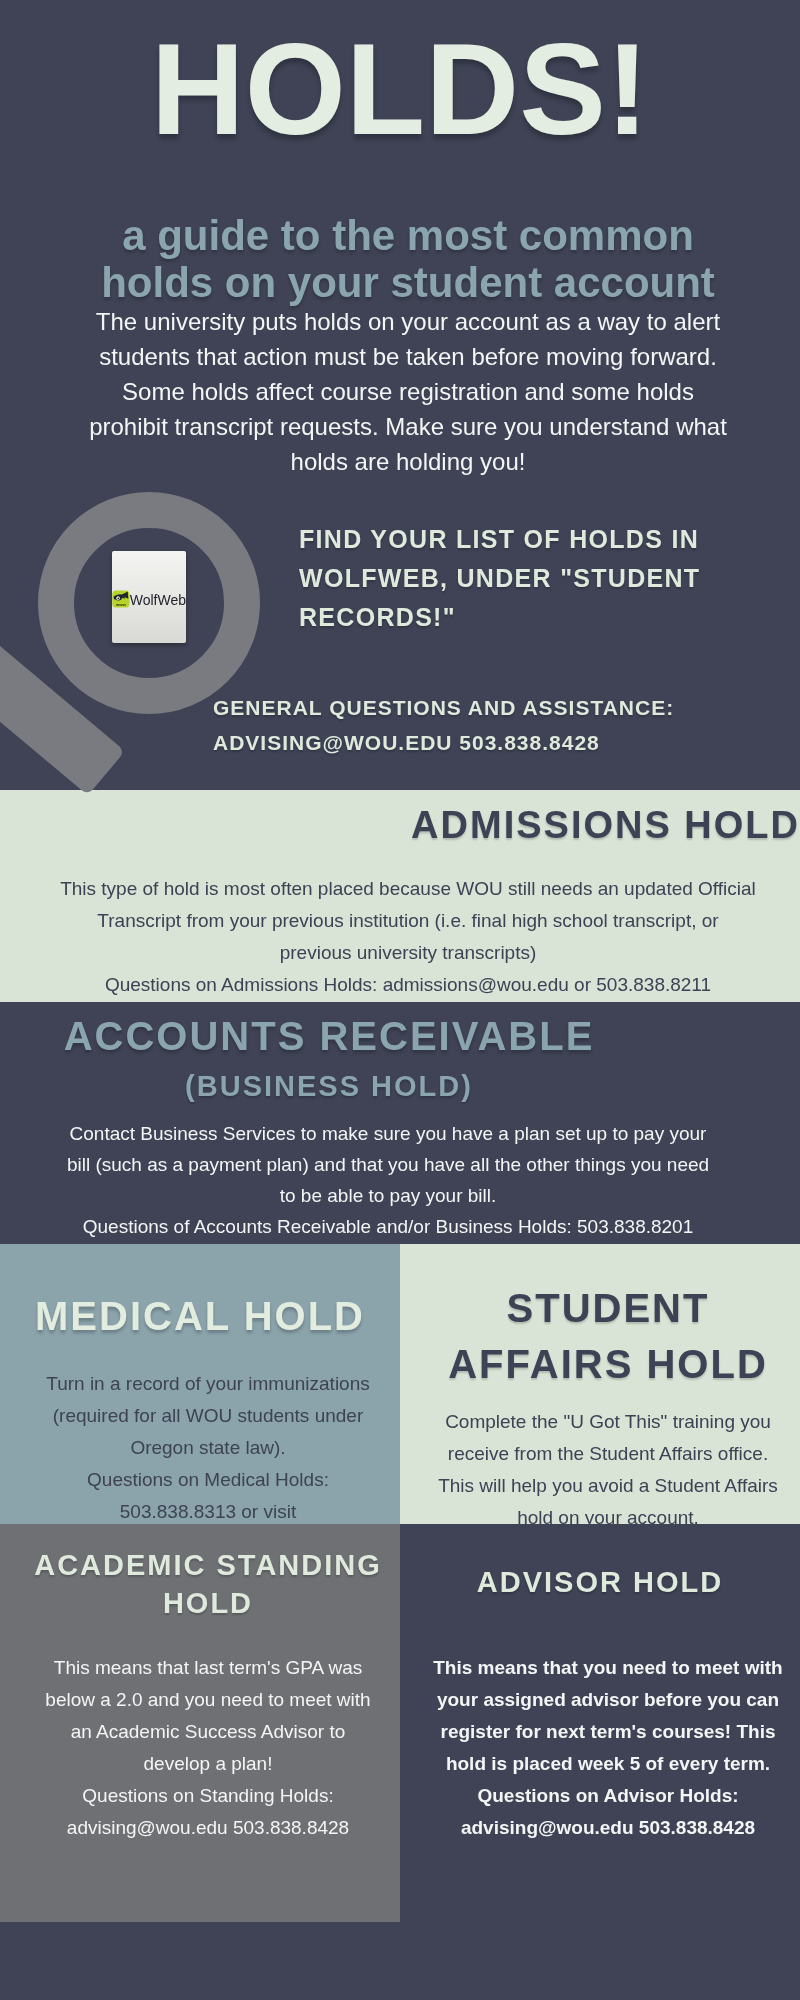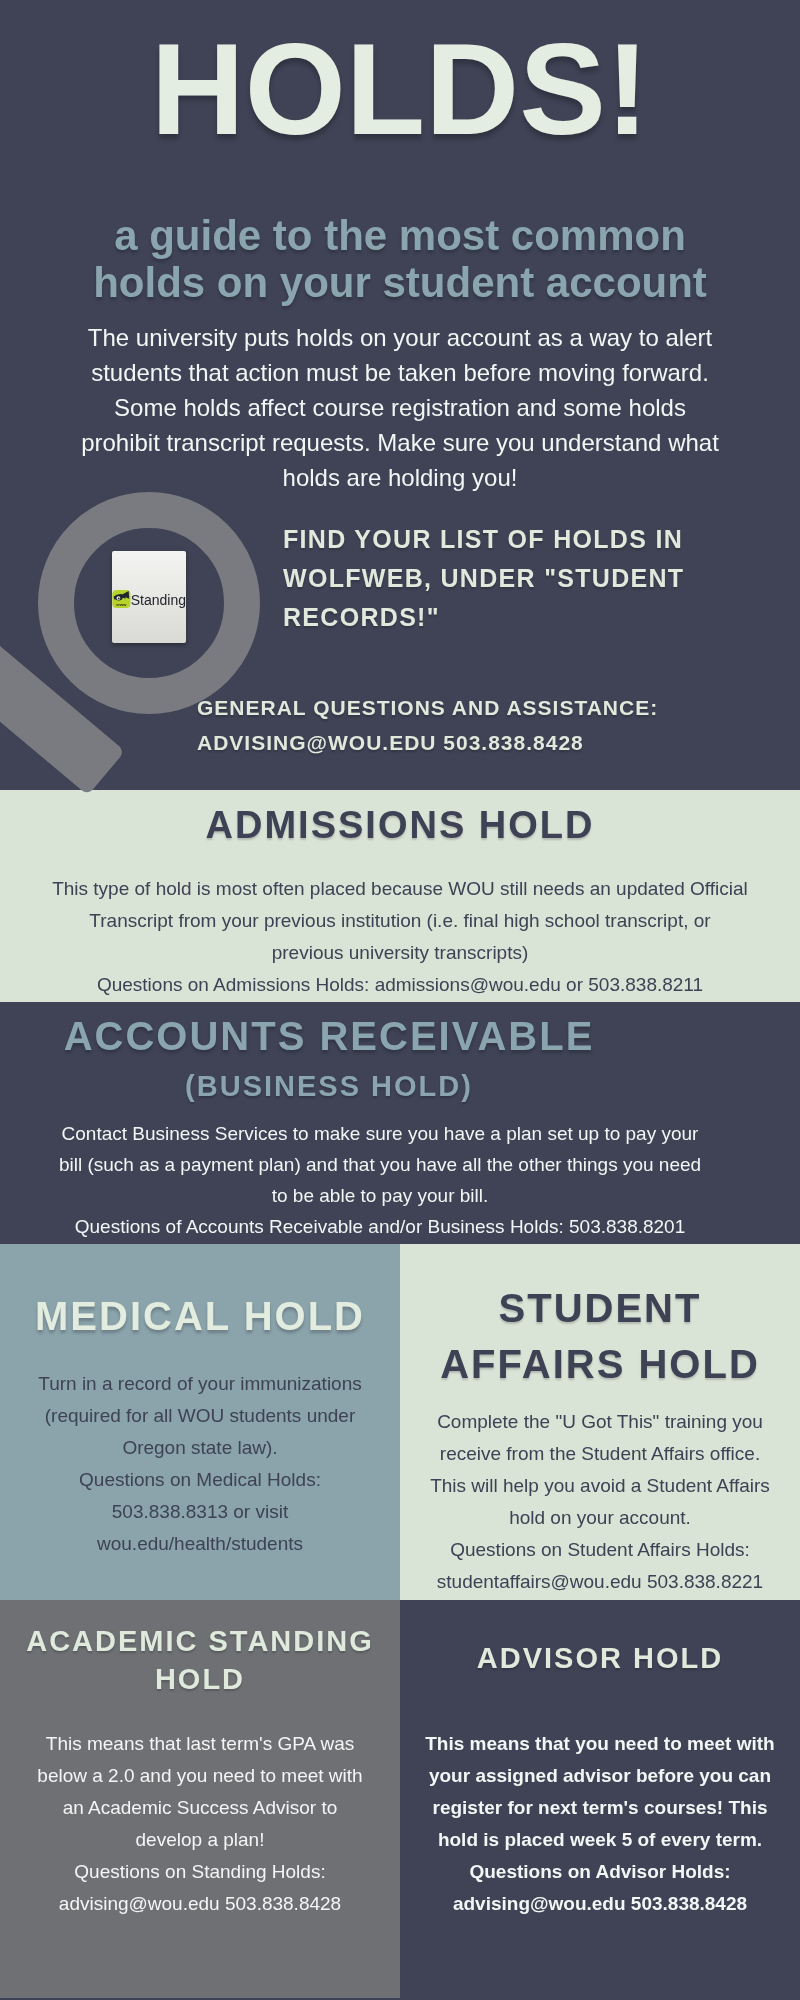--- a/index.html
+++ b/index.html
@@ -6,40 +6,40 @@
   * { box-sizing: border-box; }
   .poster {
     position: relative;
     width: 800px;
     height: 2000px;
     margin: 0 auto;
     background: #3f4355;
     font-family: "Liberation Sans", sans-serif;
     overflow: hidden;
   }
-  .pre { white-space: pre-line; }
+  .pre { white-space: pre-line; padding-left: 16px; }
 
   
   .hero { position: relative; width: 800px; height: 790px; background: #3f4355; }
   .hero-title {
     position: absolute; top: 18px; left: 0; width: 100%;
     margin: 0; text-align: center;
     font-size: 130px; font-weight: bold; line-height: 1.1;
     color: #e3ede1; letter-spacing: 0px;
     text-shadow: 0 5px 4px rgba(20,22,30,.35);
   }
   .hero-subtitle {
     position: absolute; top: 212px; left: 0; width: 100%;
     margin: 0; text-align: center;
     font-size: 42px; font-weight: bold; line-height: 47px;
     color: #8ba5ae;
     text-shadow: 0 3px 3px rgba(20,22,30,.3);
   }
   .hero-intro {
-    position: absolute; top: 320px; left: 0; width: 100%;
+    position: absolute; top: 304px; left: 0; width: 100%;
     margin: 0; text-align: center;
     font-size: 24px; line-height: 35px;
     color: #f3f6f5;
   }
   
   .mag-ring {
     position: absolute; left: 38px; top: 492px;
     width: 222px; height: 222px;
     border: 36px solid #797b80; border-radius: 50%;
   }
@@ -76,20 +76,21 @@
 
   
   .band-admissions {
     width: 800px; height: 212px; background: #d9e3d6;
     padding-top: 13px; text-align: center;
   }
   .band-admissions .band-title {
     margin: 0; font-size: 38px; font-weight: bold; line-height: 44px;
     letter-spacing: 2px; color: #3d4254;
     text-shadow: 0 2px 2px rgba(0,0,0,.18);
+    text-align: right;
   }
   .band-admissions .band-body {
     margin: 26px auto 0; width: 760px;
     font-size: 19px; line-height: 32px; color: #3d4254;
   }
   .band-accounts {
     width: 658px; height: 242px; background: #3f4355;
     padding-top: 10px; text-align: center;
   }
   .band-accounts .band-title {
@@ -103,21 +104,21 @@
     text-shadow: 0 2px 2px rgba(20,22,30,.3);
   }
   .band-accounts .band-body {
     margin: 16px auto 0; width: 760px;
     font-size: 19px; line-height: 31px; color: #f3f6f5;
   }
 
   
   .row { display: flex; width: 800px; }
   .col { width: 400px; text-align: center; }
-  .row-mid { height: 356px; }
+  .row-mid { height: 280px; }
   .row-bottom { height: 398px; }
 
   .col-medical { background: #8ba3ab; padding-top: 46px; }
   .col-medical .col-title {
     margin: 0; font-size: 40px; font-weight: bold; line-height: 52px;
     letter-spacing: 2px; color: #e2ecdf;
     text-shadow: 0 3px 3px rgba(20,22,30,.25);
   }
   .col-medical .col-body {
     margin: 26px auto 0; width: 380px;
@@ -178,21 +179,21 @@
     <div class="wolfweb">
       <svg viewBox="0 0 64 64" width="60" height="60" aria-hidden="true">
         <rect x="1" y="1" width="62" height="62" rx="14" fill="#b5d32a"></rect>
         <path d="M36 16 L57 5 L59 31 L44 25 Z" fill="#23262e"></path>
         <path d="M5 24 Q20 10 42 17 L47 31 Q28 23 8 34 Z" fill="#23262e"></path>
         <ellipse cx="23" cy="28" rx="13" ry="9" fill="#23262e"></ellipse>
         <circle cx="22" cy="29" r="6.5" fill="#e8eee6"></circle>
         <circle cx="23" cy="30" r="3" fill="#23262e"></circle>
         <text x="32" y="56" text-anchor="middle" font-size="15" font-weight="bold" font-family="Liberation Sans, sans-serif" fill="#3a2c20">www</text>
       </svg>
-      <span class="wolfweb-caption">Standing</span>
+      <span class="wolfweb-caption">WolfWeb</span>
     </div>
 
     <div class="callout pre">FIND YOUR LIST OF HOLDS IN
 WOLFWEB, UNDER "STUDENT
 RECORDS!"</div>
     <div class="assistance pre">GENERAL QUESTIONS AND ASSISTANCE:
 ADVISING@WOU.EDU 503.838.8428</div>
   </header>
 
   <section class="band-admissions">

